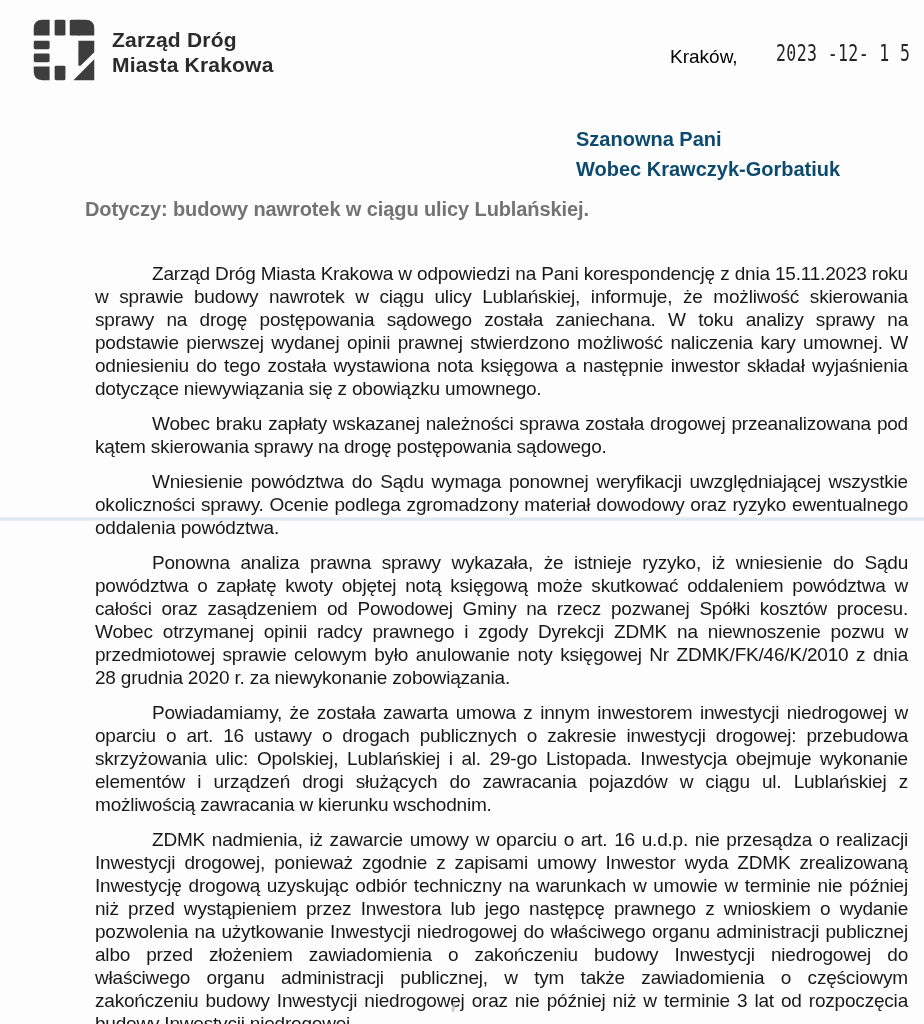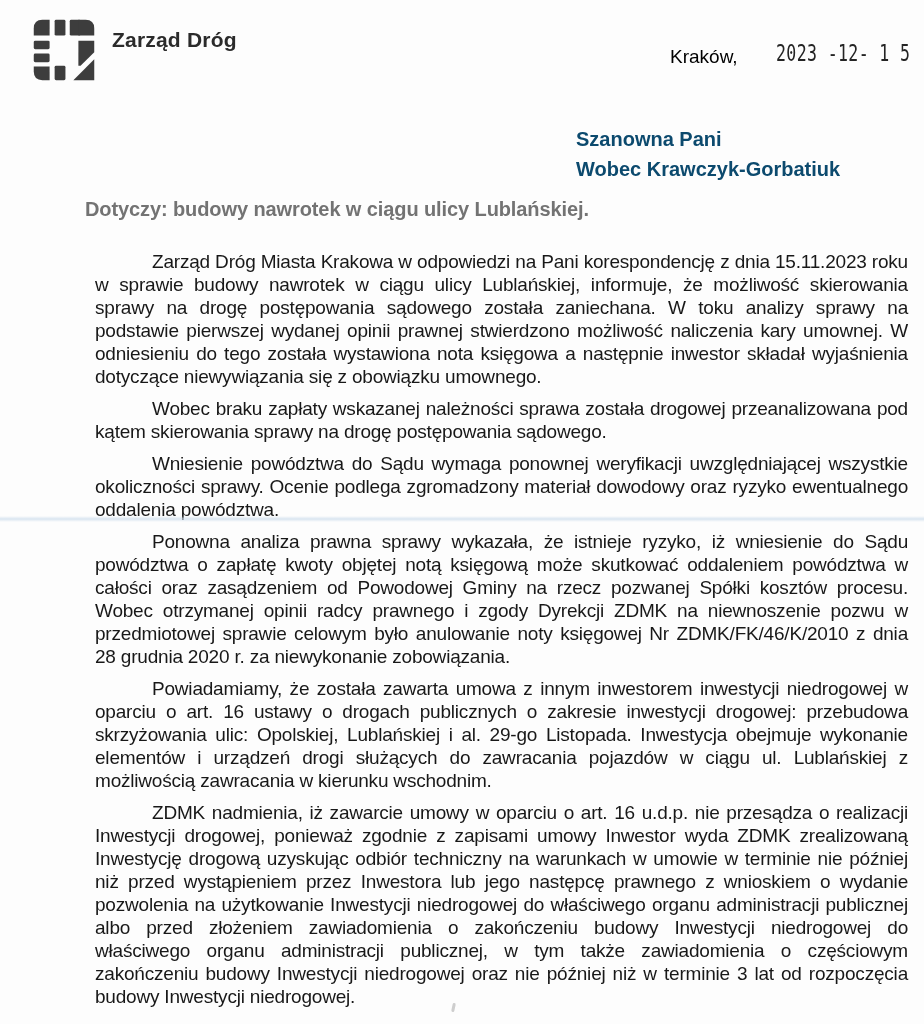--- a/index.html
+++ b/index.html
@@ -57,21 +57,21 @@
   
   .letter-body {
     position: absolute; top: 250px; left: 95px;
     width: 813px;
     font-size: 19px; line-height: 23px;
     letter-spacing: -0.2px;
     text-align: justify;
     color: #181818;
   }
   .letter-body p {
-    margin: 0 0 9px 0;
+    margin: 12px 0 9px 0;
     text-indent: 57px;
   }
 
   
   .scan-band {
     position: absolute; top: 516px; left: 0;
     width: 924px; height: 6px;
     background: linear-gradient(to bottom,
       rgba(214,228,240,0) 0%,
       rgba(205,221,236,0.75) 50%,
@@ -100,20 +100,21 @@
       <rect x="8" y="55" width="22" height="12" rx="2"></rect>
       <path d="M8 73 H30 V92 H20 Q8 92 8 80 Z"></path>
       <rect x="37" y="72" width="15" height="20" rx="2"></rect>
       <path d="M70 37 H92 V53 L73 72 H70 Z"></path>
       <path d="M63 92 L92 63 V92 Z"></path>
     </g>
   </svg>
 
   <div class="org-name">
     <div>Zarząd Dróg</div>
+    <div>Miasta Krakowa</div>
   </div>
 
   <div class="city-label">Kraków,</div>
   <div class="date-stamp">2023 -12- 1 5</div>
 
 
   <div class="recipient">
     <div>Szanowna Pani</div>
     <div>Wobec Krawczyk-Gorbatiuk</div>
   </div>

